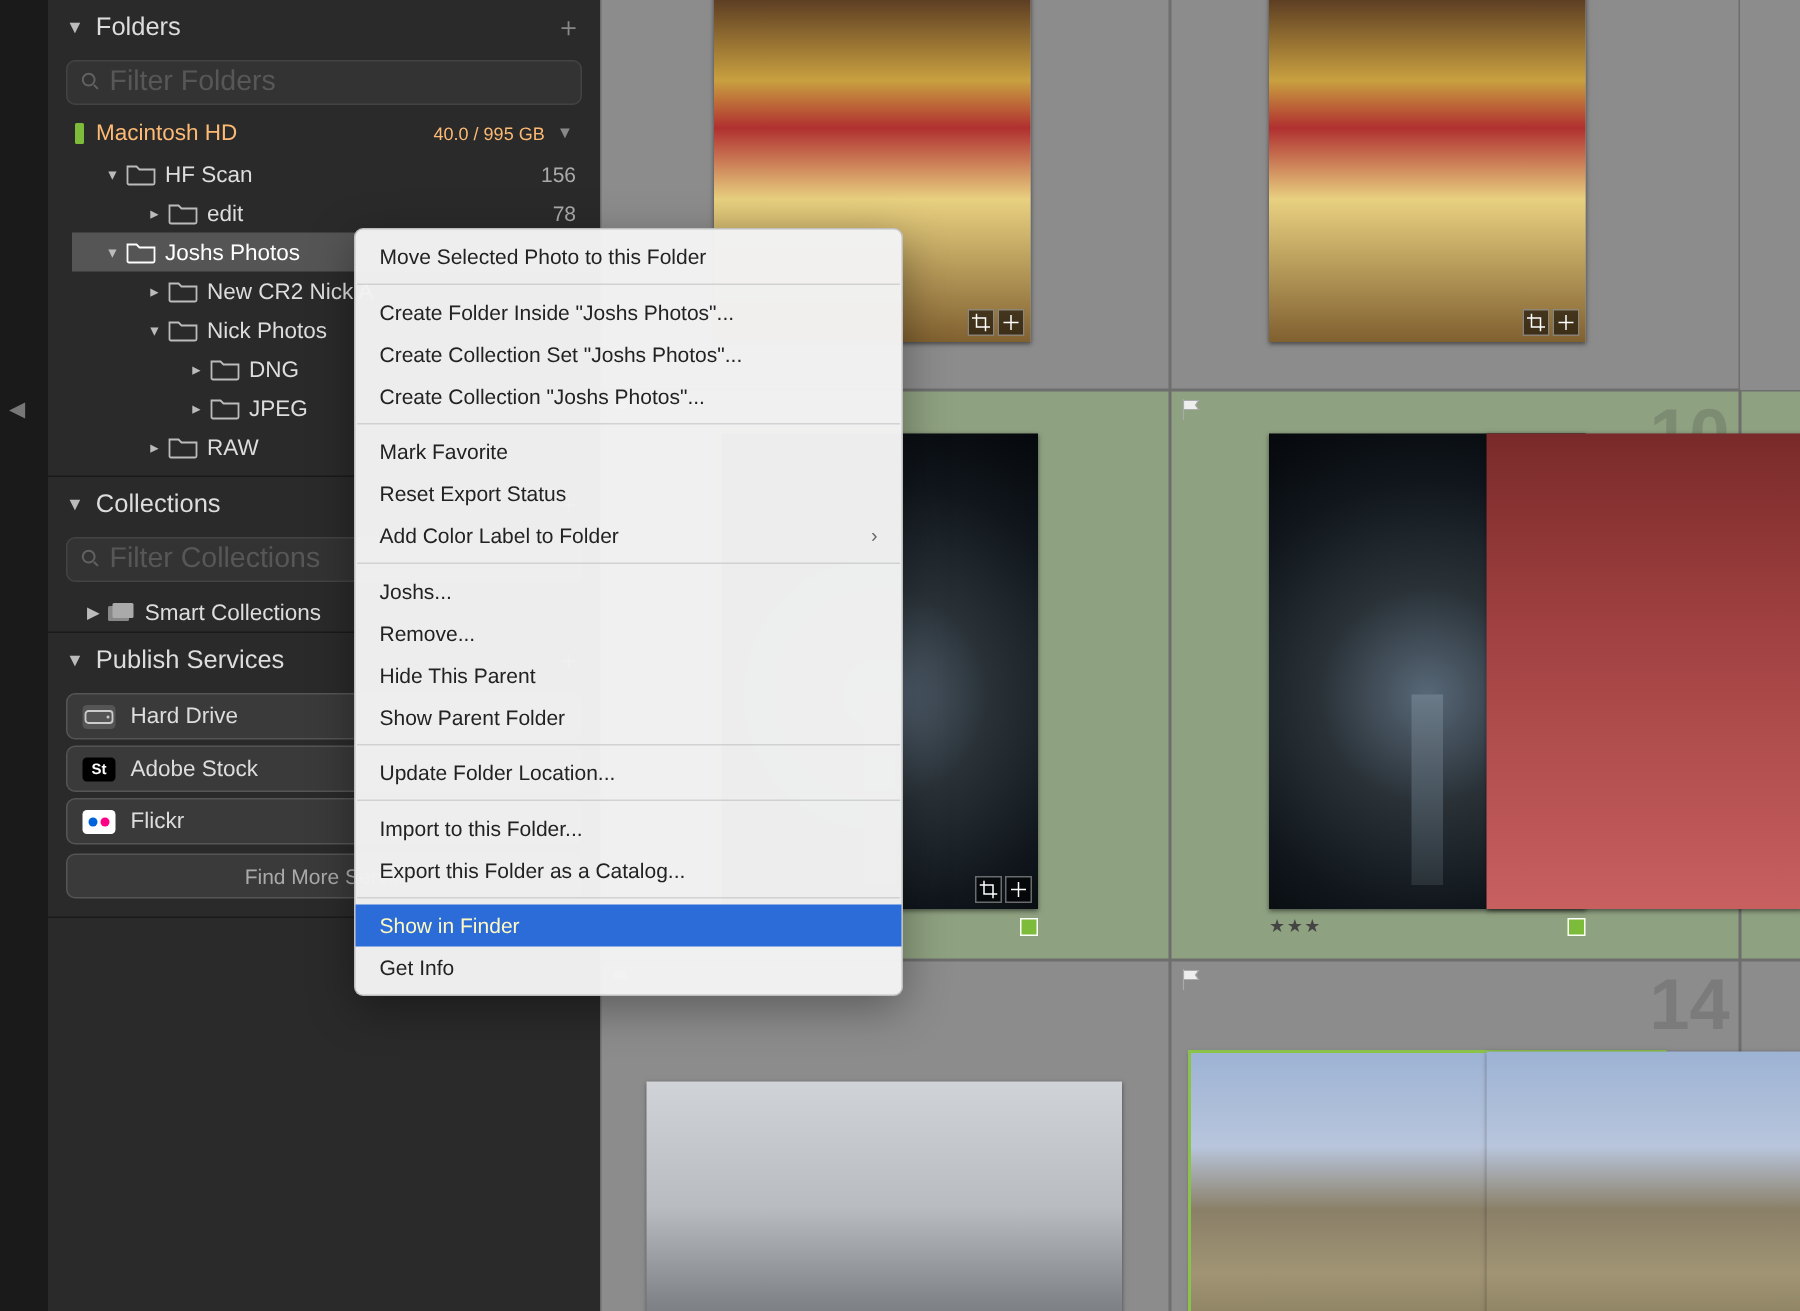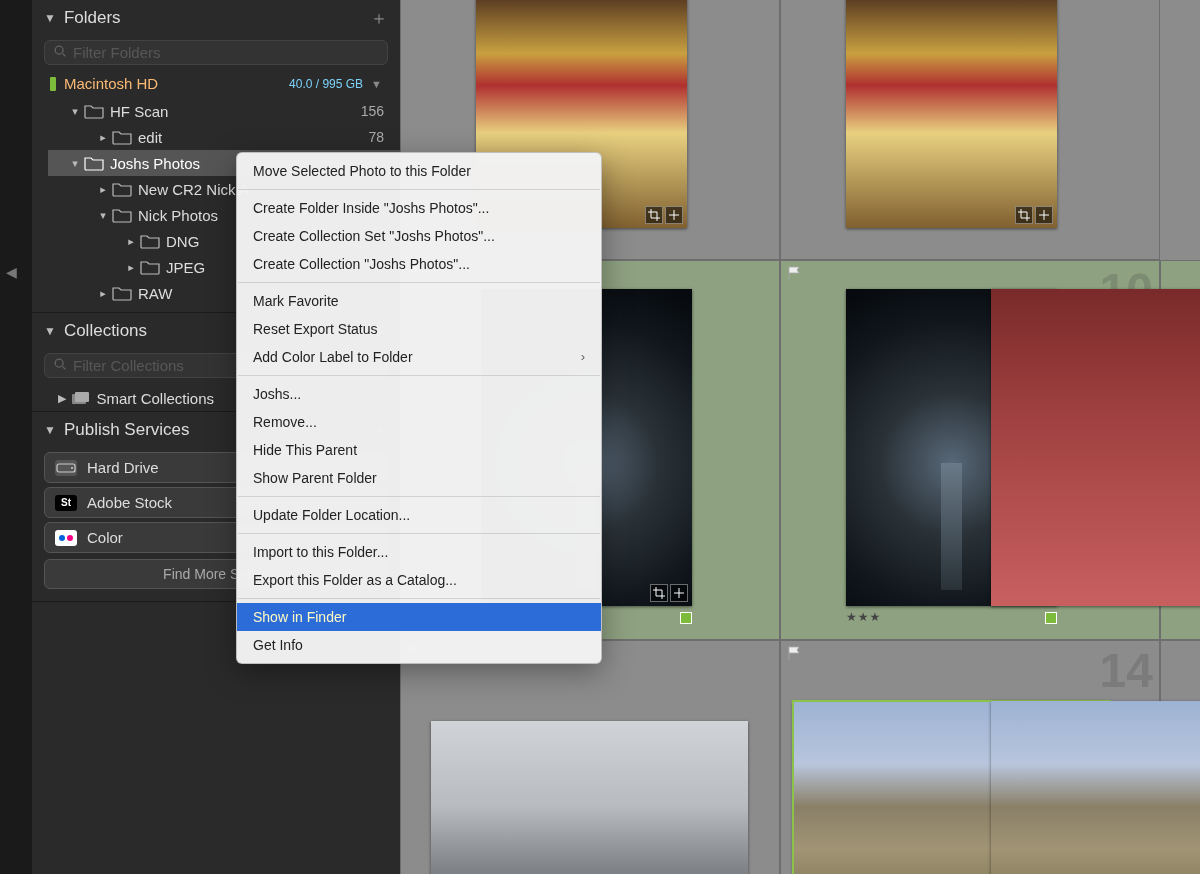--- a/index.html
+++ b/index.html
@@ -9,26 +9,26 @@
   .sidebar { position: absolute; left: 32px; top: 0; width: 368px; height: 874px; background: #2a2a2a; }
 
   .panel { border-bottom: 1px solid #1a1a1a; }
   .panel-header { display: flex; align-items: center; padding: 6px 12px; font-size: 17px; color: #ddd; cursor: pointer; }
   .panel-header .tri { margin-right: 8px; font-size: 12px; color: #bbb; }
   .panel-header .title { flex: 1; font-weight: 400; }
   .panel-header .plus { color: #888; font-size: 18px; }
 
   .search-box { margin: 4px 12px 8px; background: #3a3a3a; border: 1px solid #555; border-radius: 6px; padding: 3px 8px; display: flex; align-items: center; gap: 6px; opacity: .6; }
   .search-box svg { width: 14px; height: 14px; }
-  .search-box input { background: transparent; border: none; outline: none; color: #aaa; font-size: 15px; width: 100%; }
+  .search-box input { background: transparent; border: none; outline: none; color: #aaa; font-size: 19px; width: 100%; }
 
   .volume-row { margin: 2px 12px 4px; background: transparent; border-radius: 4px; padding: 2px 6px; display: flex; align-items: center; gap: 8px; font-size: 15px; }
   .vol-indicator { width: 6px; height: 14px; background: #7dbb3a; border-radius: 1px; }
   .volume-row .name { flex: 1; color: #fdba74; }
-  .volume-row .usage { color: #7dd3fc; font-size: 12px; }
+  .volume-row .usage { color: #fdba74; font-size: 12px; }
   .volume-row .vtri { color: #888; font-size: 11px; }
 
   .folder-tree { padding: 0 0 6px 16px; }
   .frow { display: flex; align-items: center; padding: 2px 12px 2px 0; font-size: 15px; color: #ddd; cursor: pointer; height: 26px; }
   .frow.selected { background: #555; color: #fff; }
   .frow .indent { flex-shrink: 0; }
   .frow .disc { width: 14px; text-align: center; font-size: 11px; color: #bbb; flex-shrink: 0; }
   .frow .disc.play::before { content: "▸"; }
   .frow .disc.open::before { content: "▾"; }
   .frow .fico { width: 20px; height: 16px; margin: 0 6px 0 2px; flex-shrink: 0; }
@@ -36,21 +36,21 @@
   .frow .fcount { color: #aaa; font-size: 14px; padding-right: 4px; }
   .frow.selected .fcount { color: #eee; }
 
   
   .fico svg { width: 100%; height: 100%; }
 
   .coll-row { display: flex; align-items: center; padding: 4px 12px 4px 26px; font-size: 15px; color: #ddd; gap: 6px; }
   .coll-row .disc { font-size: 11px; color: #bbb; }
   .coll-ico { width: 18px; height: 14px; }
 
-  .pub-item { margin: 4px 12px; background: #3a3a3a; border: 1px solid #555; border-radius: 6px; padding: 6px 10px; display: flex; align-items: center; gap: 10px; font-size: 15px; color: #ddd; }
+  .pub-item { margin: 4px 12px; background: #3a3a3a; border: 1px solid #555; border-radius: 6px; padding: 6px 10px; display: flex; align-items: flex-end; gap: 10px; font-size: 15px; color: #ddd; }
   .pub-ico { width: 22px; height: 16px; border-radius: 3px; display: flex; align-items: center; justify-content: center; font-size: 10px; font-weight: bold; }
   .pub-ico.hd { background: #555; color: #ccc; }
   .pub-ico.st { background: #000; color: #fff; }
   .pub-ico.fl { background: #fff; }
   .flickr-dots { display: flex; gap: 2px; }
   .flickr-dots span:first-child { width: 6px; height: 6px; background: #0063dc; border-radius: 50%; }
   .flickr-dots span:last-child  { width: 6px; height: 6px; background: #ff0084; border-radius: 50%; }
 
   .find-more { margin: 6px 12px 12px; background: #3a3a3a; border: 1px solid #555; border-radius: 6px; padding: 6px; text-align: center; font-size: 14px; color: #aaa; overflow: hidden; white-space: nowrap; }
 
@@ -246,21 +246,21 @@
       <span class="pub-ico st">St</span>
       <span>Adobe Stock</span>
     </div>
     <div class="pub-item">
       <span class="pub-ico fl">
           <span class="flickr-dots">
             <span></span>
             <span></span>
           </span>
         </span>
-      <span>Color</span>
+      <span>Flickr</span>
     </div>
 
     <div class="find-more">Find More Servic</div>
   </div>
 </div>
 
 <div class="grid-area">
 
   <div class="cell" style="left:0; top:-120px; width:380px; height:380px;">
     <div class="thumb portrait" style="left:75px; top:30px;">

